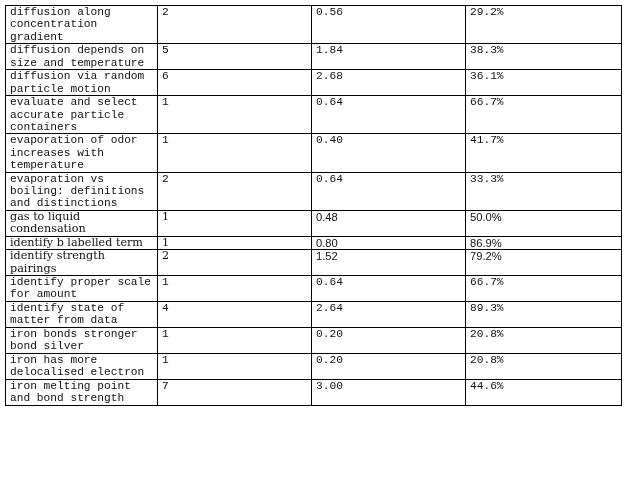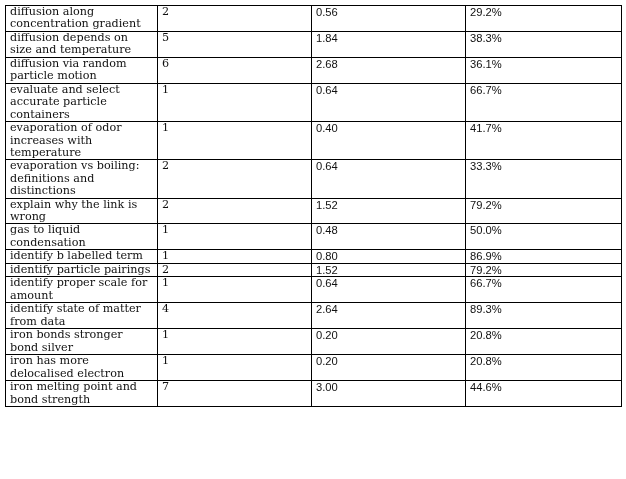--- a/index.html
+++ b/index.html
@@ -14,21 +14,21 @@
     border: 1px solid #000;
     padding: 0 4px;
     vertical-align: top;
     font-size: 11.2px;
     line-height: 12.4px;
     color: #111;
     overflow: hidden;
   }
   td.c1, td.c2 { font-family: "DejaVu Serif", "Liberation Serif", serif; font-size: 10.4px; }
   td.c3, td.c4 { font-family: "Liberation Sans", sans-serif; font-size: 11px; }
-  tr.h2 td { height: 25px; }
+  tr.h2 td { height: 25px; font-family: Liberation Mono, monospace; }
   tr.h1 td { height: 12px; }
   col.w1 { width: 152px; }
   col.w2 { width: 154px; }
   col.w3 { width: 154px; }
   col.w4 { width: 156px; }
 </style>
 </head>
 <body>
 
 <table class="data">
@@ -69,39 +69,33 @@
         <td class="c3">0.40</td>
         <td class="c4">41.7%</td>
       </tr>
       <tr class="h2">
         <td class="c1">evaporation vs boiling: definitions and distinctions</td>
         <td class="c2">2</td>
         <td class="c3">0.64</td>
         <td class="c4">33.3%</td>
       </tr>
       <tr class="h1">
-        <td class="c1">explain why the link is wrong</td>
-        <td class="c2">2</td>
-        <td class="c3">1.52</td>
-        <td class="c4">79.2%</td>
-      </tr>
-      <tr class="h1">
         <td class="c1">gas to liquid condensation</td>
         <td class="c2">1</td>
         <td class="c3">0.48</td>
         <td class="c4">50.0%</td>
       </tr>
       <tr class="h1">
         <td class="c1">identify b labelled term</td>
         <td class="c2">1</td>
         <td class="c3">0.80</td>
         <td class="c4">86.9%</td>
       </tr>
       <tr class="h1">
-        <td class="c1">identify particle pairings</td>
+        <td class="c1">identify strength pairings</td>
         <td class="c2">2</td>
         <td class="c3">1.52</td>
         <td class="c4">79.2%</td>
       </tr>
       <tr class="h2">
         <td class="c1">identify proper scale for amount</td>
         <td class="c2">1</td>
         <td class="c3">0.64</td>
         <td class="c4">66.7%</td>
       </tr>

